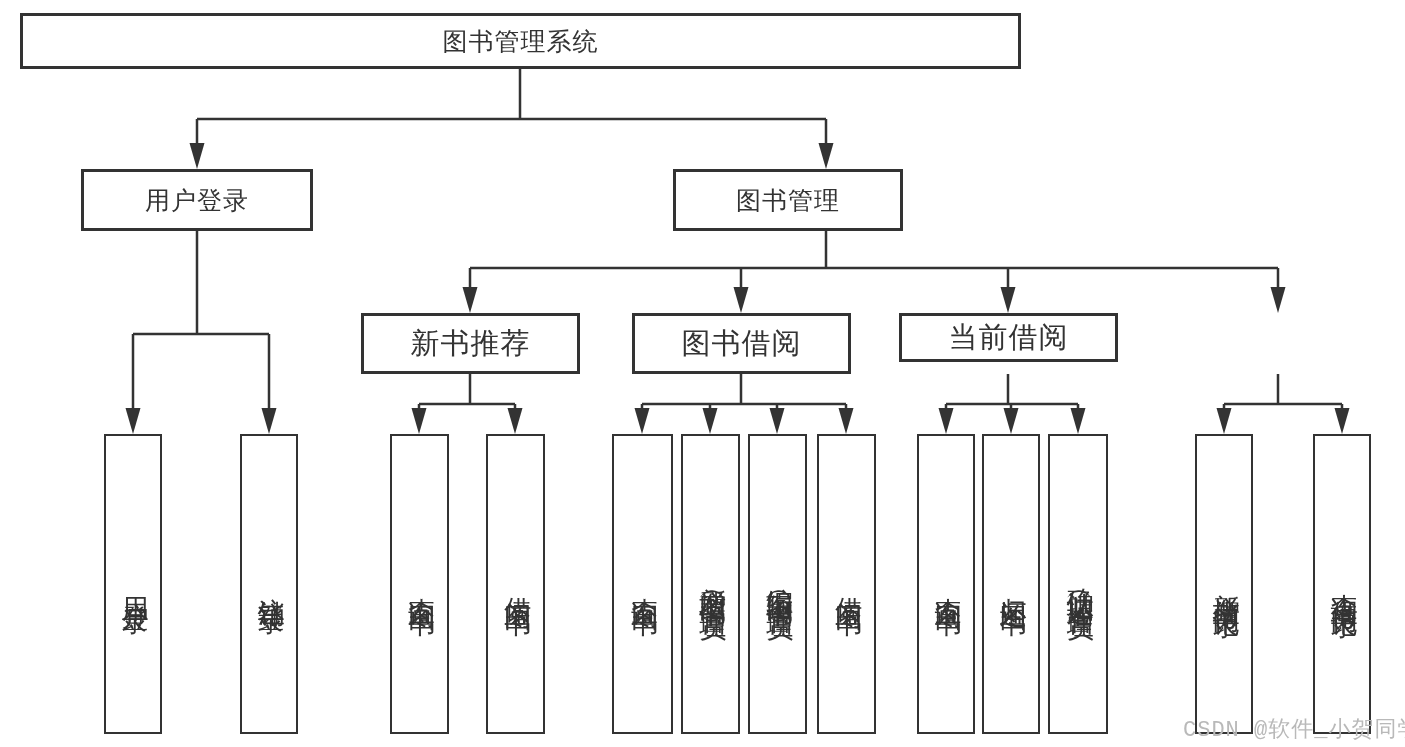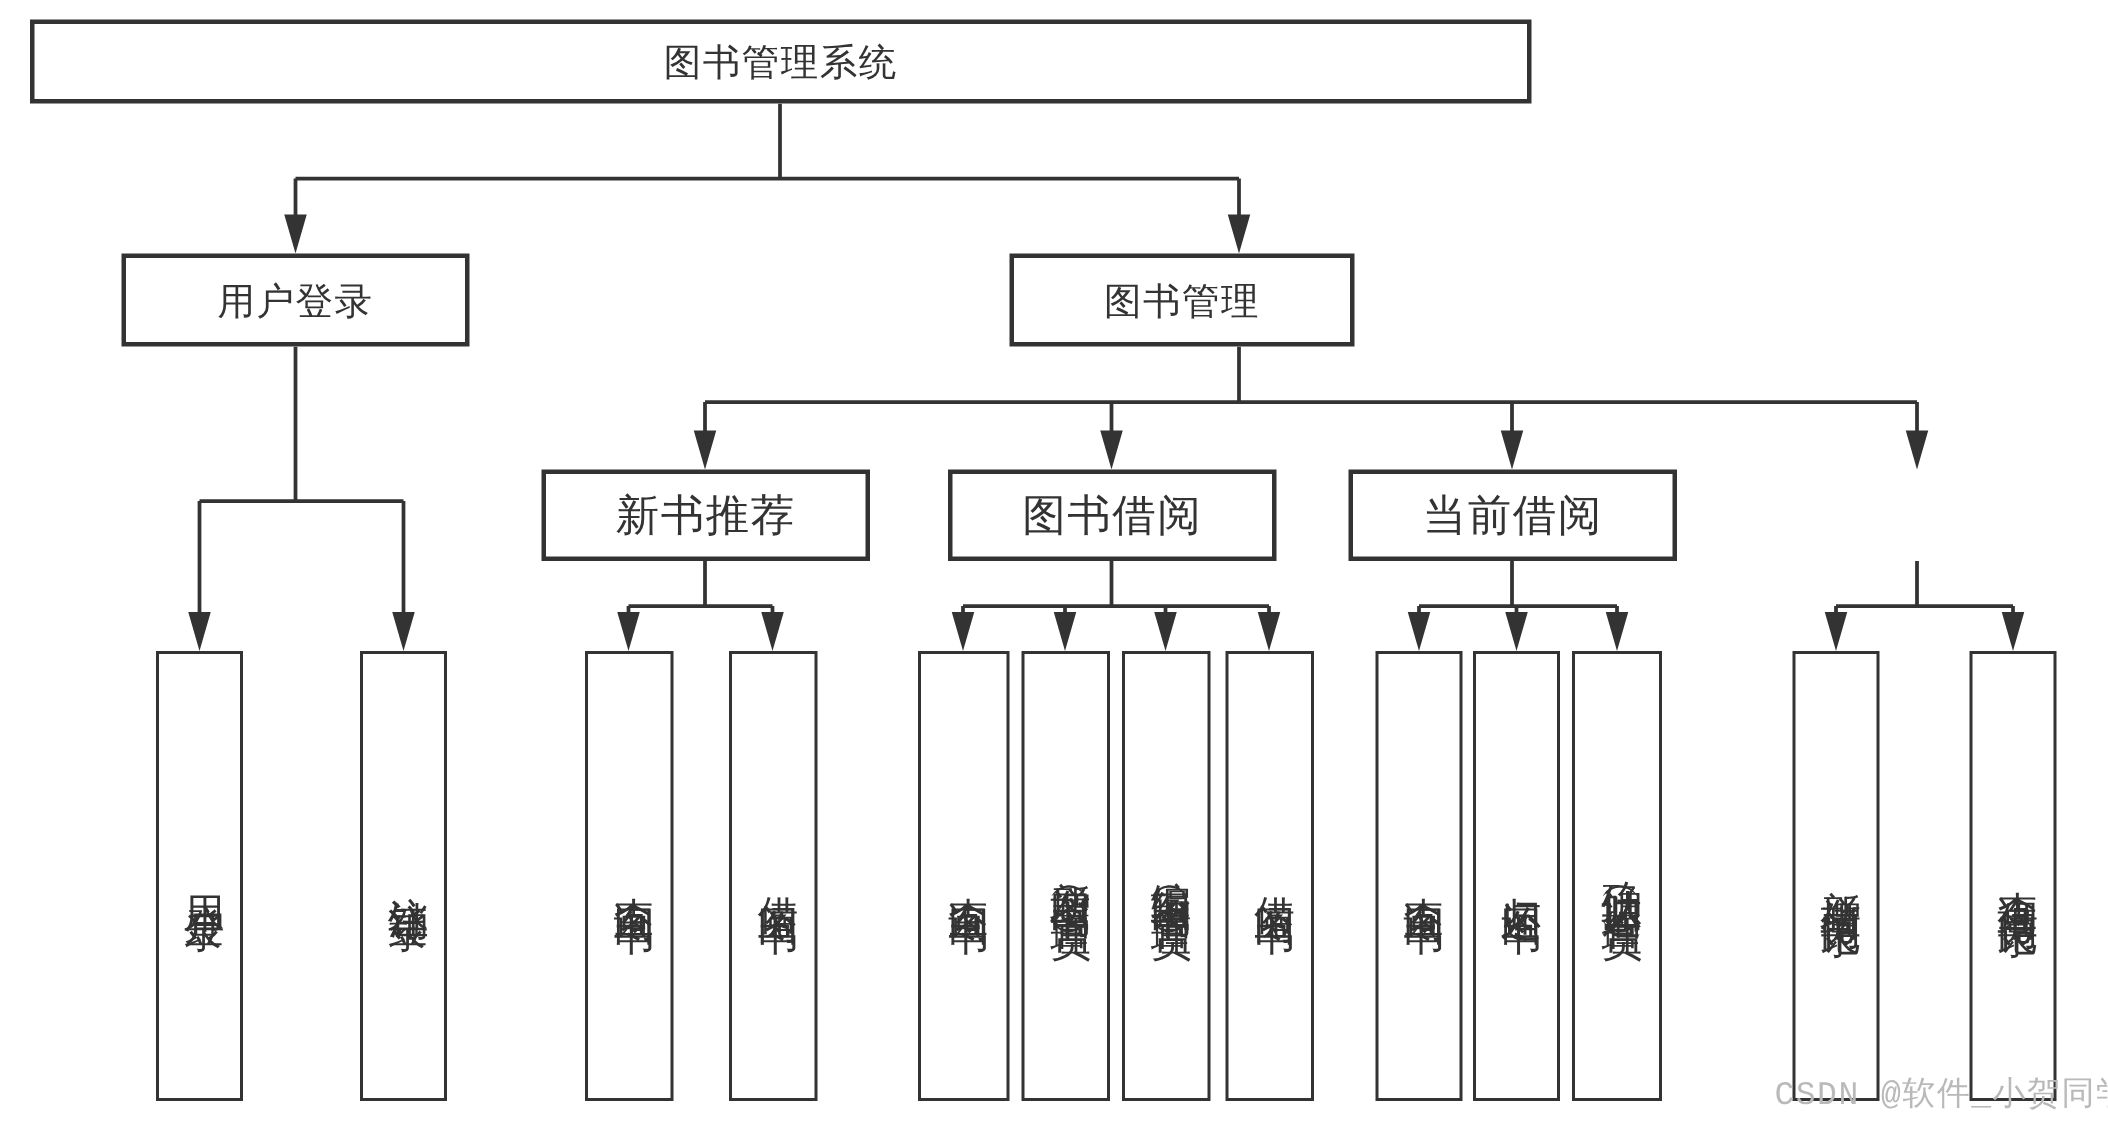--- a/index.html
+++ b/index.html
@@ -81,21 +81,21 @@
   <div class="box" style="left:673px;top:169px;width:230px;height:62px">
     <span class="hlabel">图书管理</span>
   </div>
 
   <div class="box l3" style="left:361px;top:313px;width:219px;height:61px">
     <span class="hlabel">新书推荐</span>
   </div>
   <div class="box l3" style="left:632px;top:313px;width:219px;height:61px">
     <span class="hlabel">图书借阅</span>
   </div>
-  <div class="box l3" style="left:899px;top:313px;width:219px;height:61px">
+  <div class="box l3" style="left:899px;top:313px;width:219px;height:49px">
     <span class="hlabel">当前借阅</span>
   </div>
 
   <div class="box leaf" style="left:104px;width:58px">
     <span class="vtext">用户登录</span>
   </div>
   <div class="box leaf" style="left:240px;width:58px">
     <span class="vtext">注销登录</span>
   </div>
 

